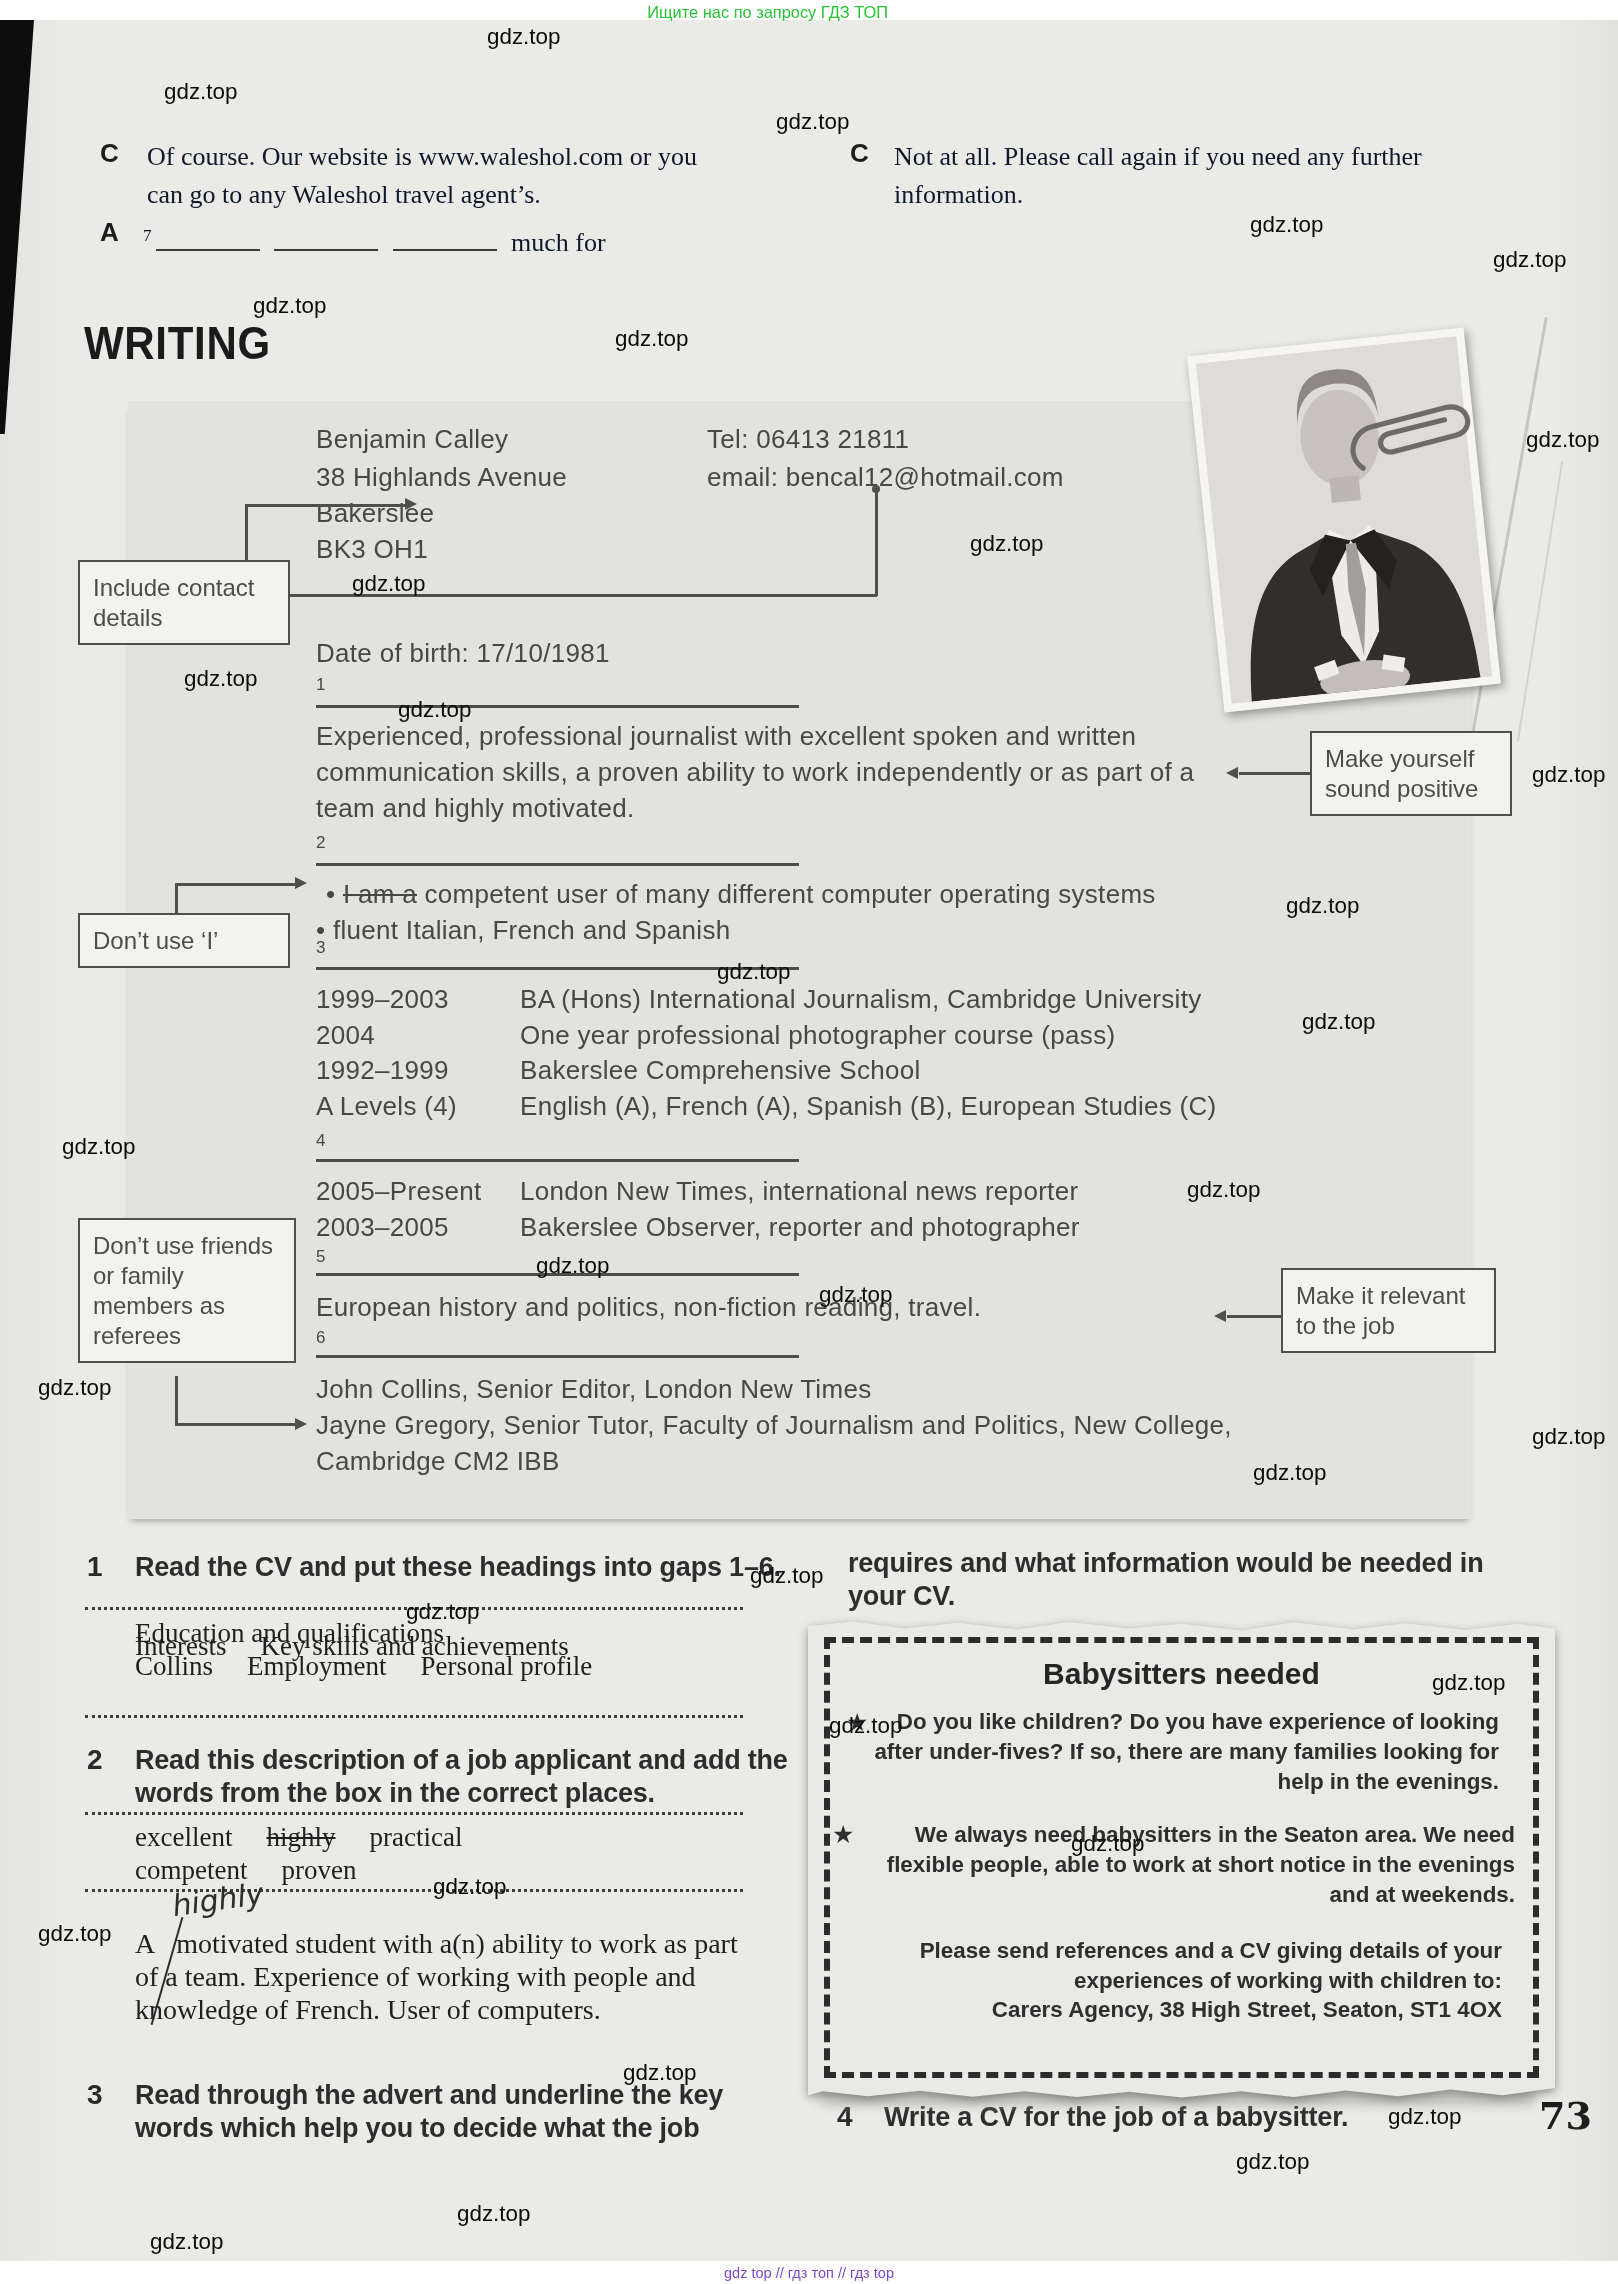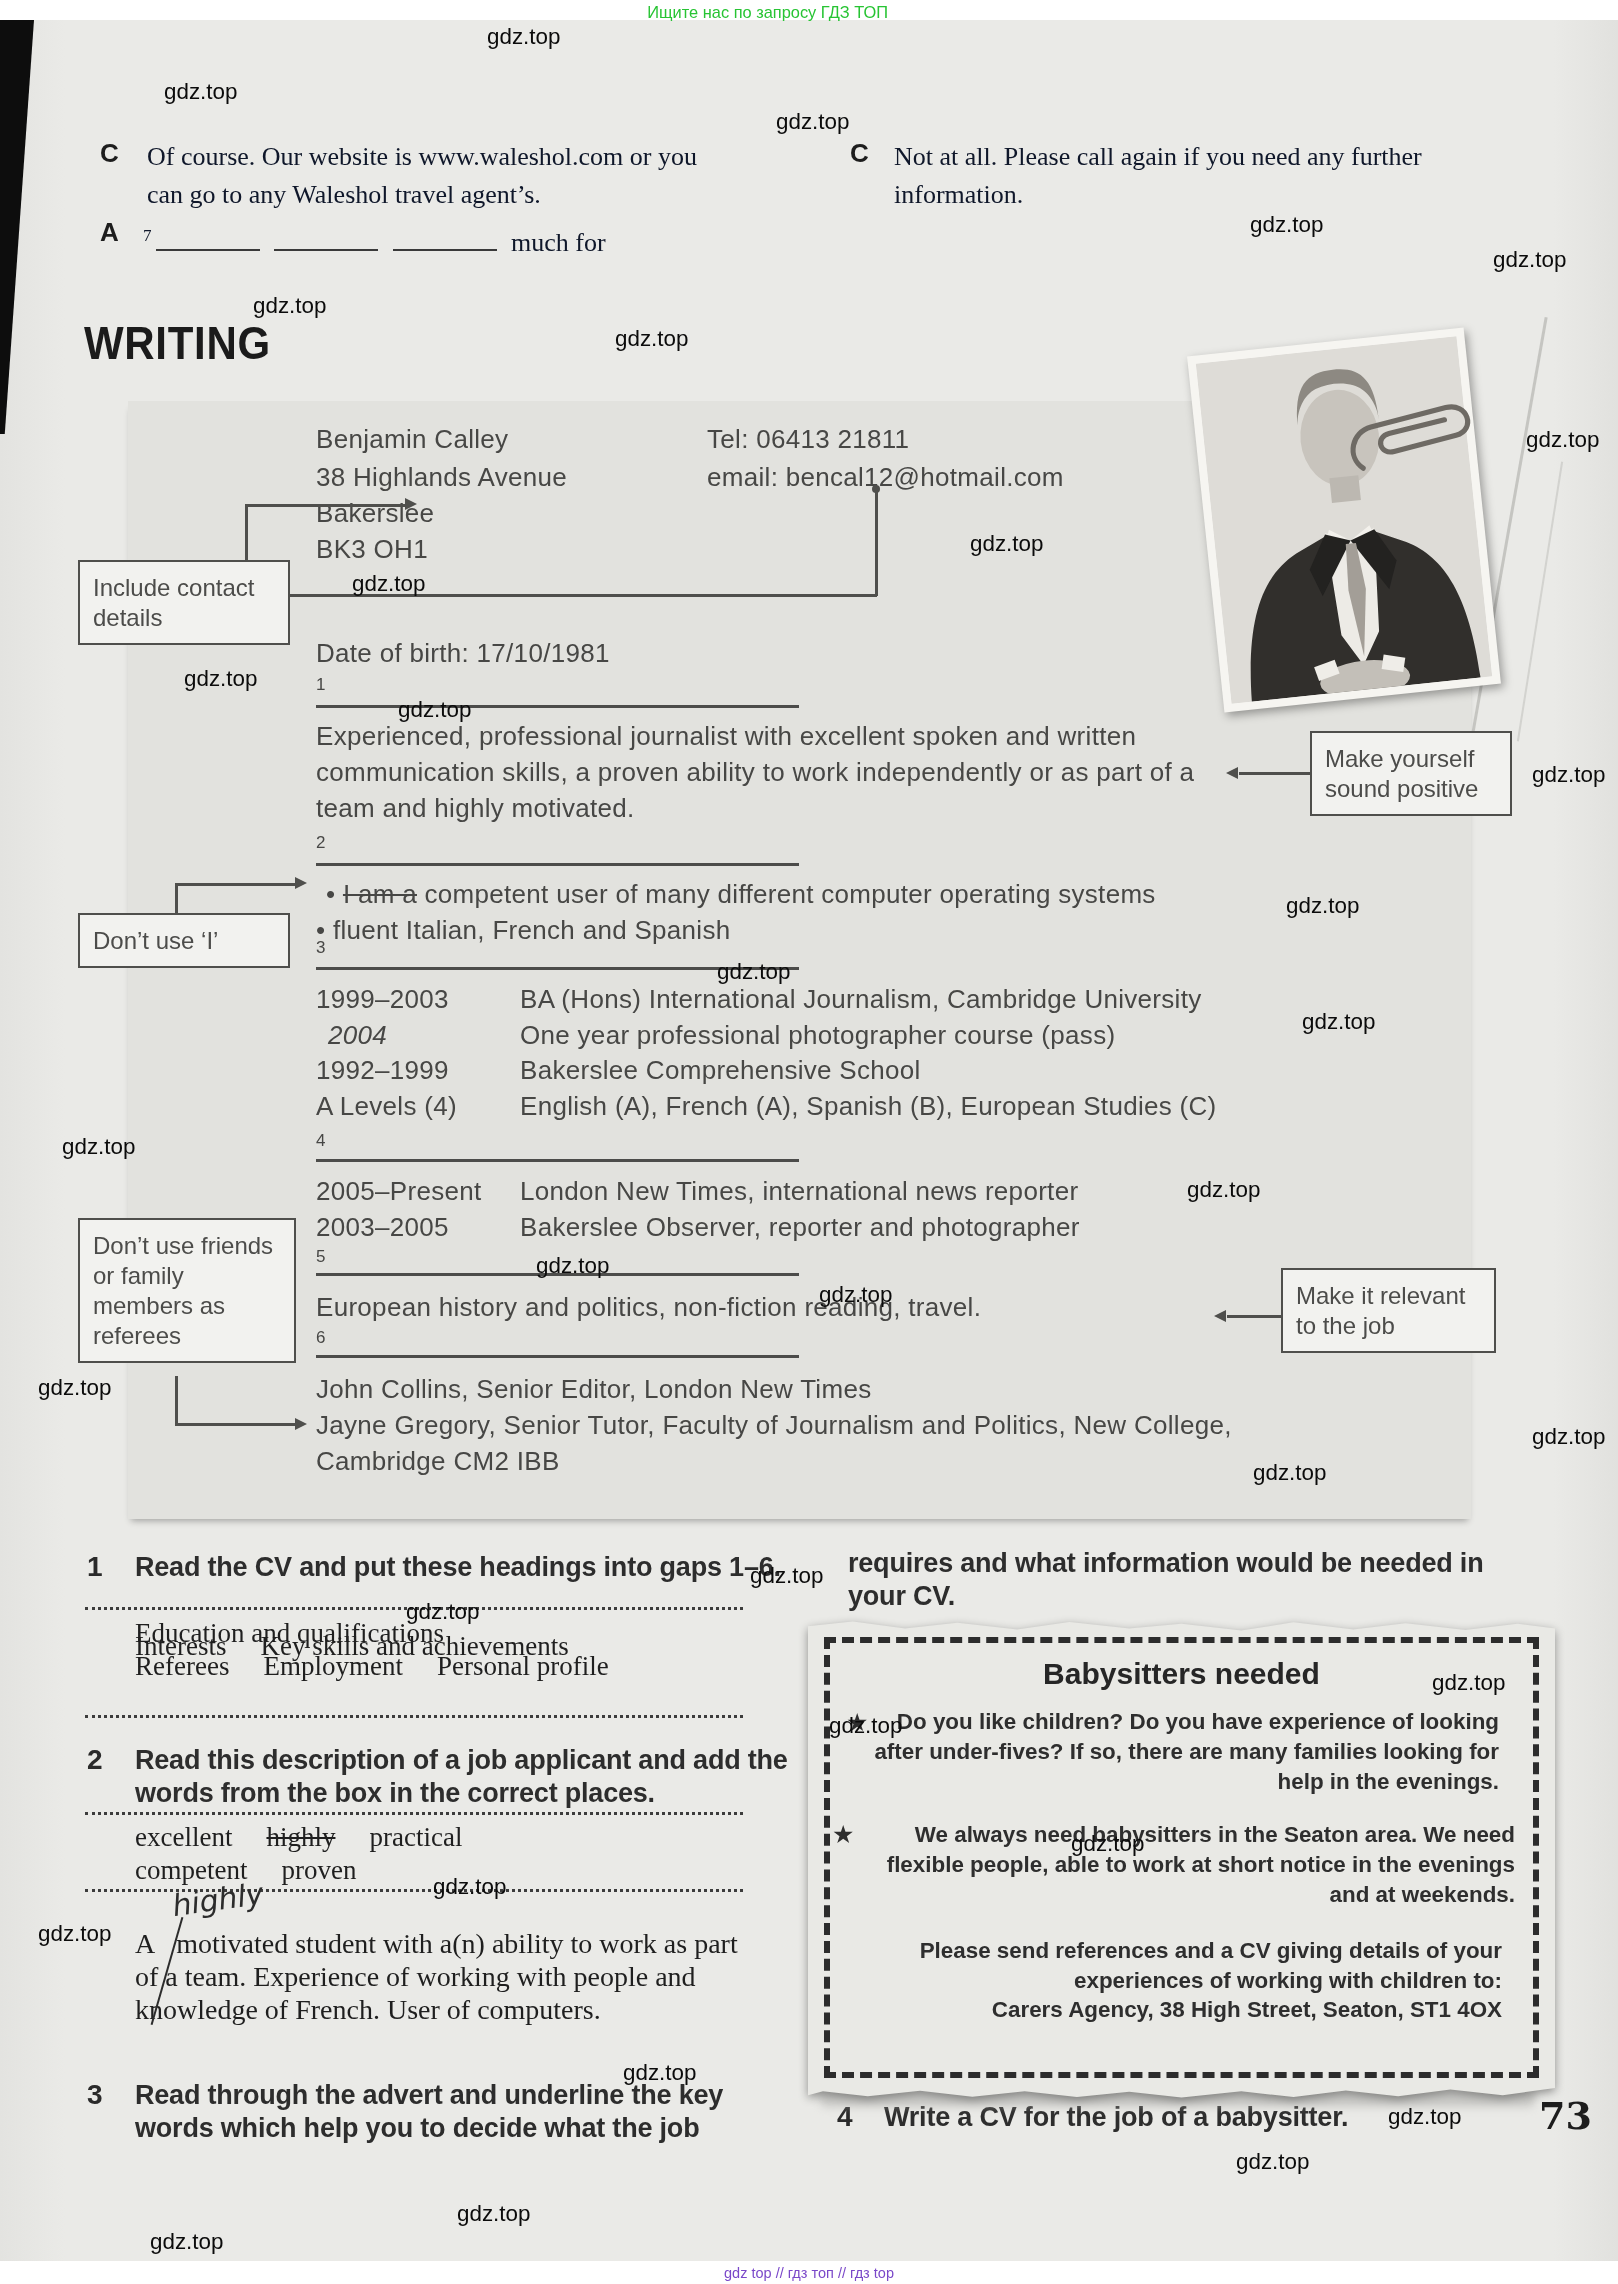--- a/index.html
+++ b/index.html
@@ -108,21 +108,21 @@
   </div>
   <div class="cvtext" style="left:316px;top:912px;width:1026px;">
     <span>•</span>
     <span>fluent Italian, French and Spanish</span>
   </div>
 
   <div class="gapnum" style="left:316px;top:938px;">3</div>
   <div class="gapline" style="left:316px;top:967px;"></div>
   <div class="cvtext" style="left:316px;top:981px;">1999–2003</div>
   <div class="cvtext" style="left:520px;top:981px;">BA (Hons) International Journalism, Cambridge University</div>
-  <div class="cvtext" style="left:328px;top:1017px;font-style:italic;">2004</div>
+  <div class="cvtext" style="left:316px;top:1017px;">2004</div>
   <div class="cvtext" style="left:520px;top:1017px;">One year professional photographer course (pass)</div>
   <div class="cvtext" style="left:316px;top:1052px;">1992–1999</div>
   <div class="cvtext" style="left:520px;top:1052px;">Bakerslee Comprehensive School</div>
   <div class="cvtext" style="left:316px;top:1088px;">A Levels (4)</div>
   <div class="cvtext" style="left:520px;top:1088px;">English (A), French (A), Spanish (B), European Studies (C)</div>
 
   <div class="gapnum" style="left:316px;top:1131px;">4</div>
   <div class="gapline" style="left:316px;top:1159px;"></div>
   <div class="cvtext" style="left:316px;top:1173px;">2005–Present</div>
   <div class="cvtext" style="left:520px;top:1173px;">London New Times, international news reporter</div>
@@ -187,21 +187,21 @@
     <svg viewBox="0 0 200 140">
       <path d="M22 112 C-4 94 4 56 34 48 L150 18 C184 9 198 52 166 61 L70 86 C48 92 40 64 62 58 L148 37" fill="none" stroke="#6e6a64" stroke-width="8" stroke-linecap="round"></path>
     </svg>
   </div>
 
   <div class="exnum" style="left:87px;top:1551px;">1</div>
   <div class="exinstr" style="left:135px;top:1551px;width:664px;">Read the CV and put these headings into gaps 1–6.</div>
   <div class="dotted" style="left:85px;top:1607px;"></div>
   <div class="serifitem" style="left:135px;top:1618px;">Education and qualifications</div>
   <div class="serifitem" style="left:135px;top:1651px;">
-    <span>Referees</span><span>Employment</span><span>Personal profile</span>
+    <span>Collins</span><span>Employment</span><span>Personal profile</span>
   </div>
   <div class="serifitem" style="left:135px;top:1587px;margin-top:44px;">
     <span>Interests</span><span>Key skills and achievements</span>
   </div>
   <div class="dotted" style="left:85px;top:1715px;"></div>
 
   <div class="exnum" style="left:87px;top:1744px;">2</div>
   <div class="exinstr" style="left:135px;top:1744px;width:684px;">Read this description of a job applicant and add the words from the box in the correct places.</div>
   <div class="dotted" style="left:85px;top:1812px;"></div>
   <div class="serifitem" style="left:135px;top:1822px;">

